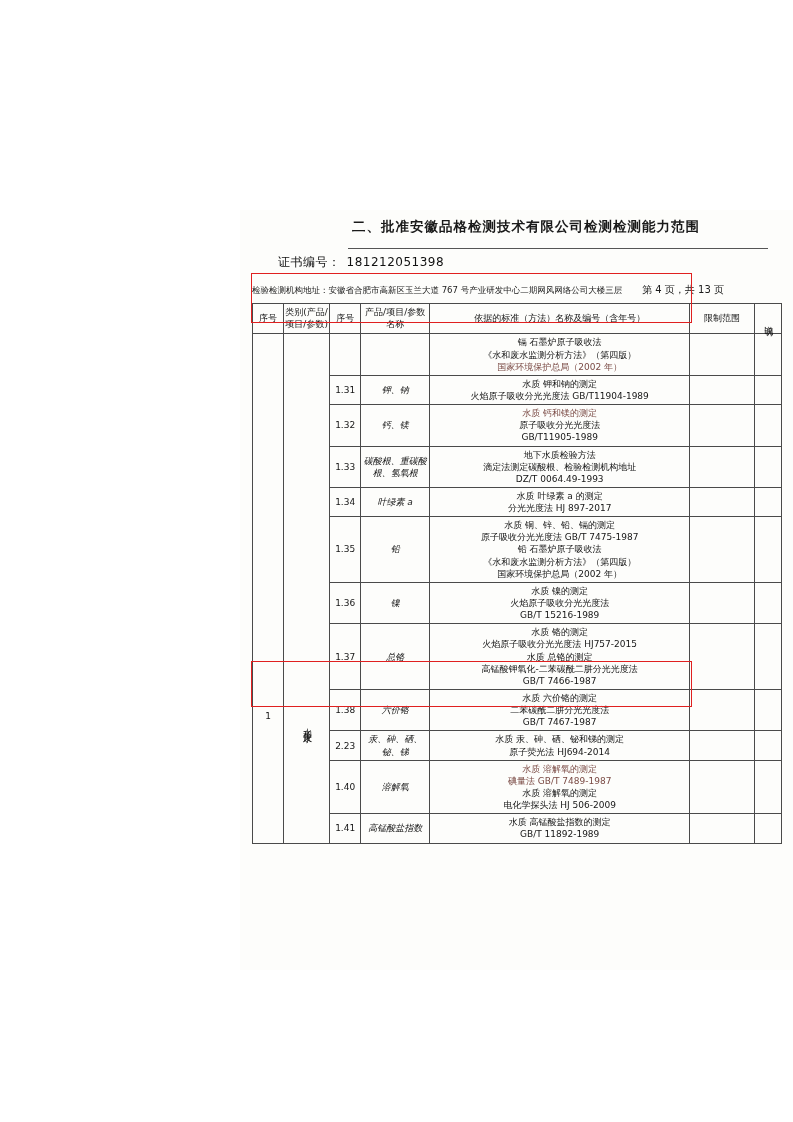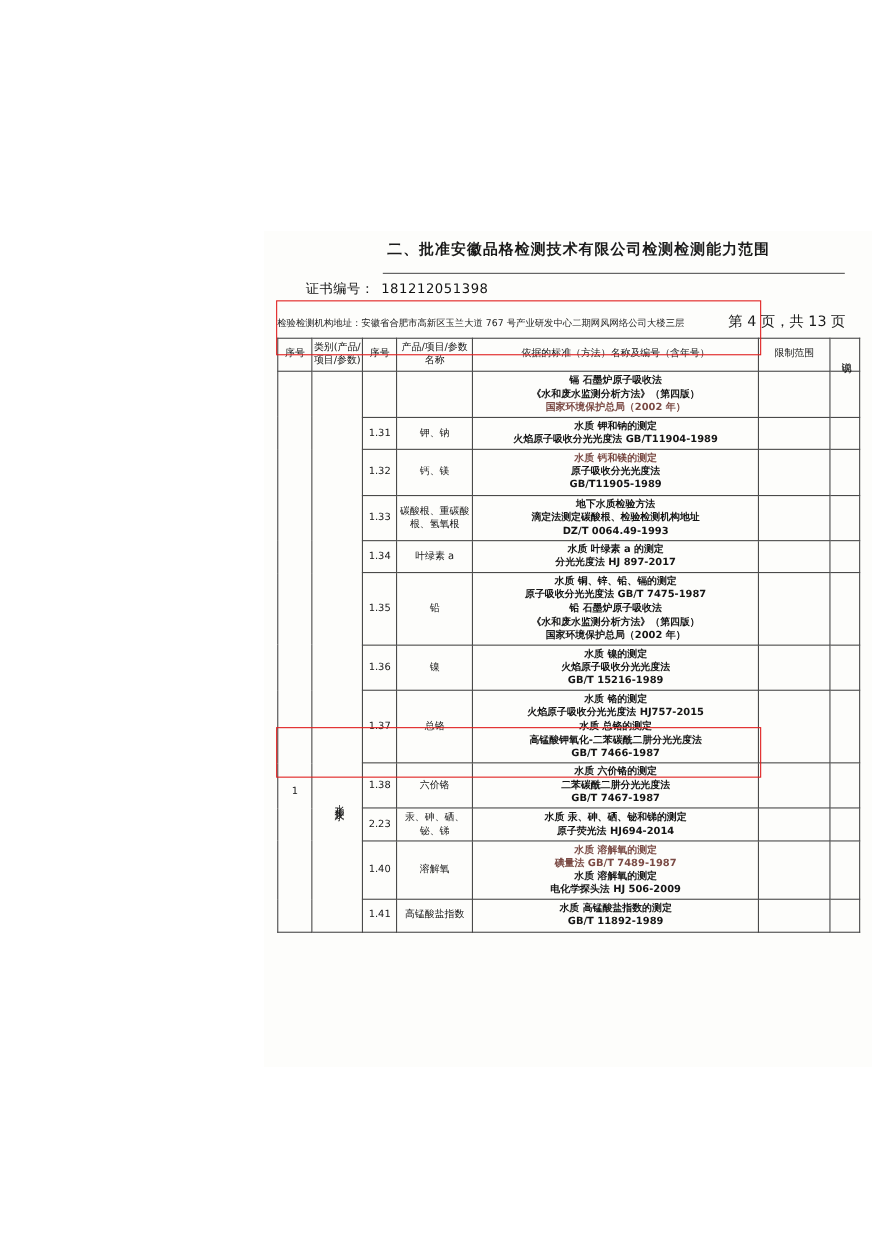--- a/index.html
+++ b/index.html
@@ -67,21 +67,21 @@
   .addr-row {
     margin-top: 12px;
     margin-left: 12px;
     font-size: 8.5px;
     display: flex;
     align-items: baseline;
     white-space: nowrap;
     color: #1b1b1b;
   }
   .addr-text { flex: 0 0 auto; }
-  .page-no { margin-left: 40px; font-size: 13px; }
+  .page-no { margin-left: 20px; font-size: 10px; }
 
   table.cap {
     margin-top: 6px;
     margin-left: 12px;
     border-collapse: collapse;
     width: 530px;
     table-layout: fixed;
     font-size: 9px;
   }
   table.cap td, table.cap th {
@@ -102,37 +102,36 @@
   .col-cat { width: 44px; }
   .col-sub { width: 30px; }
   .col-name { width: 66px; }
   .col-std { width: 250px; }
   .col-limit { width: 62px; }
   .col-note { width: 26px; }
 
   .std-cell {
     text-align: center;
     padding: 3px 4px;
-    font-weight: bold;
   }
   .std-cell div { white-space: nowrap; }
   .vertical-label {
     writing-mode: vertical-rl;
     text-orientation: upright;
     letter-spacing: 2px;
     line-height: 1.1;
     display: inline-block;
   }
   .note-head {
     writing-mode: vertical-rl;
     text-orientation: upright;
     letter-spacing: 1px;
     display:inline-block;
   }
-  .name-cell { font-size: 9px; line-height:1.3; }
+  .name-cell { font-size: 9px; line-height:1.3;font-style:italic; }
 
   
   .redbox {
     position: absolute;
     border: 1.6px solid #e02020;
     pointer-events: none;
   }
   .redbox.b1 { left: 131px; top: 168px; width: 439px; height: 48px; }
   .redbox.b2 { left: 131px; top: 556px; width: 439px; height: 44px; }
 

